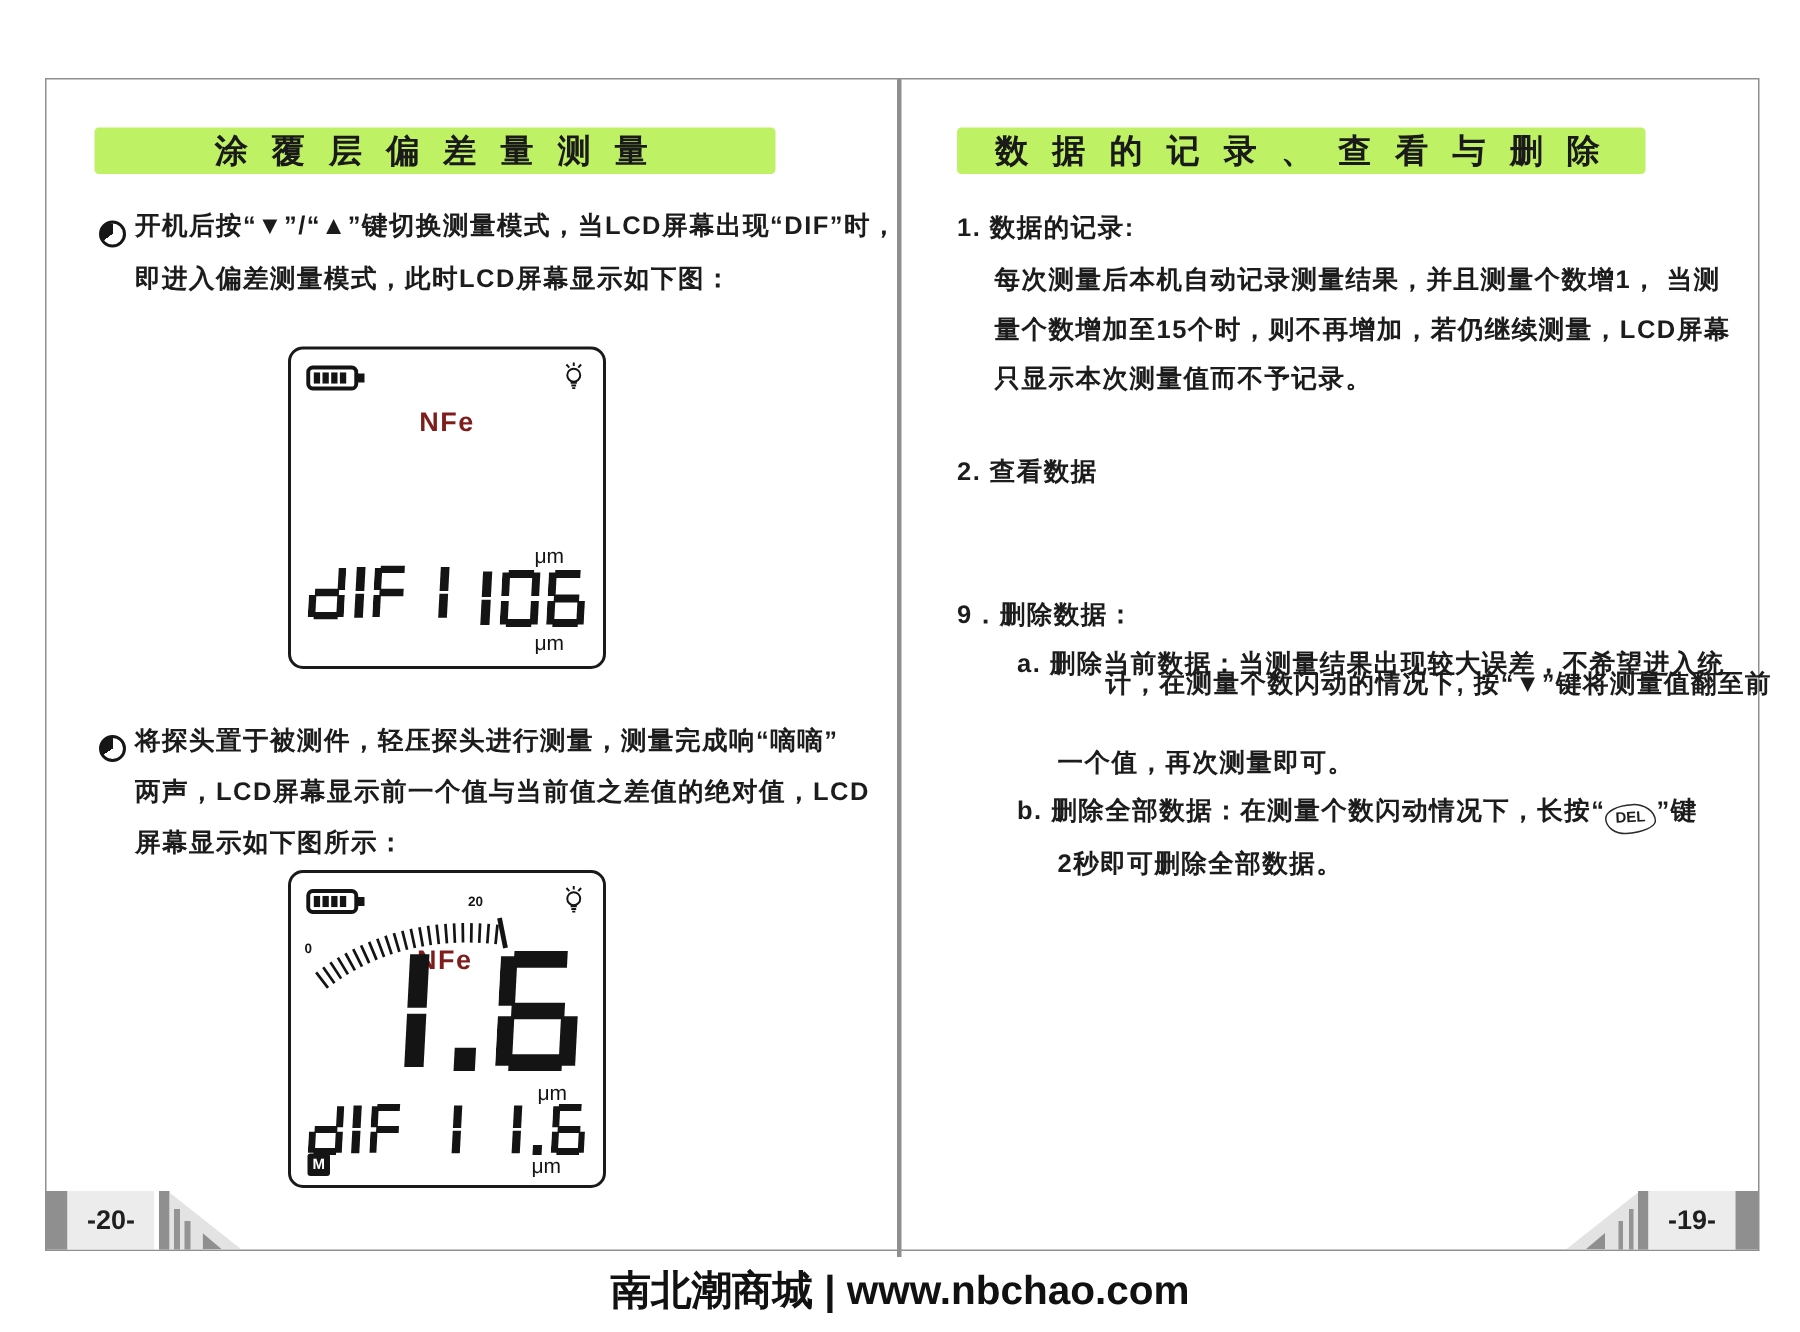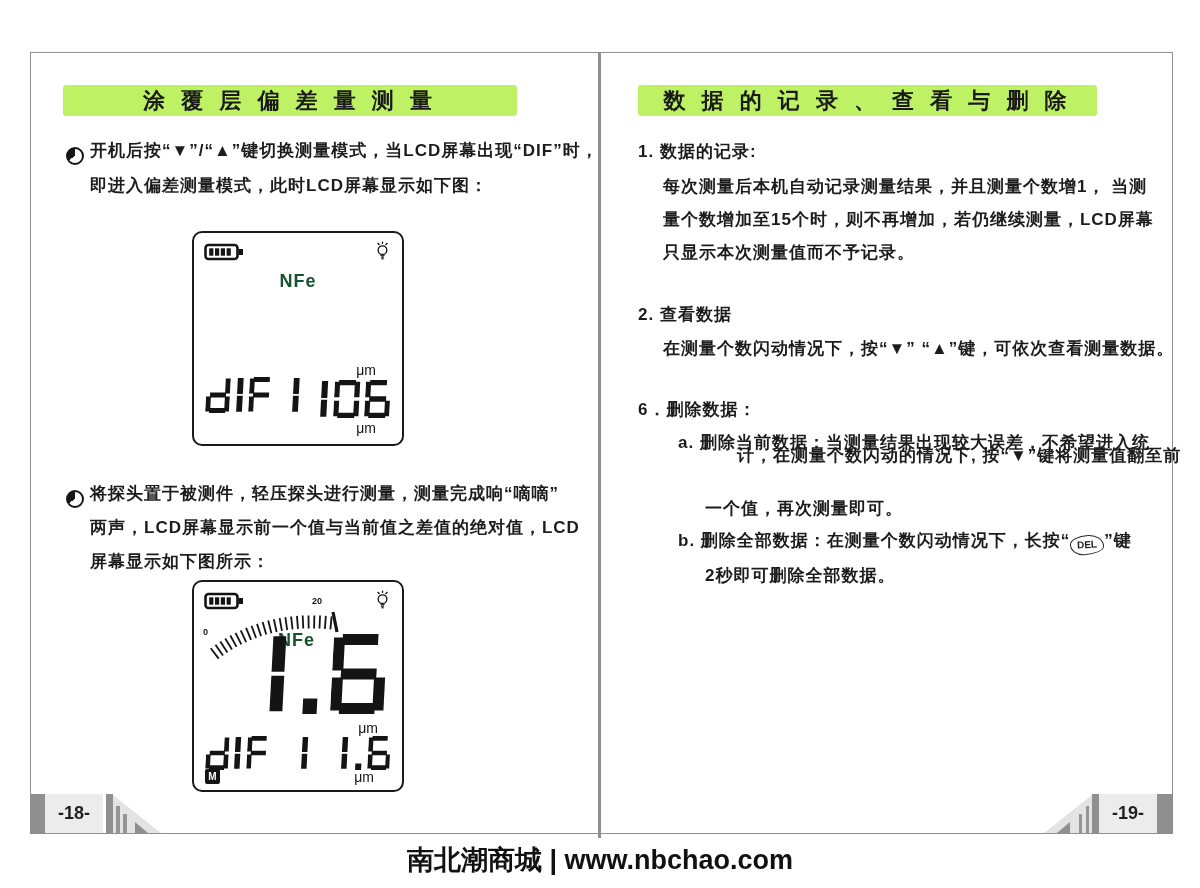--- a/index.html
+++ b/index.html
@@ -13,21 +13,21 @@
   .tr{left:638px;top:85px;width:459px;}
   .line{position:absolute;font-size:17px;font-weight:600;letter-spacing:1px;white-space:nowrap;color:#1c1c1c;}
   .bullet{position:absolute;width:14px;height:14px;border-radius:50%;border:2px solid #161616;
     background:conic-gradient(from 235deg,#161616 0 125deg,#fff 0);}
   
   .lcd{position:absolute;left:192px;width:208px;border:2px solid #1a1a1a;border-radius:10px;background:#fff;}
   .lcd1{top:231px;height:211px;}
   .lcd2{top:580px;height:208px;}
   .batt{position:absolute;left:10px;top:9px;width:40px;height:20px;}
   .bulb{position:absolute;right:12px;top:8px;width:15px;height:19px;}
-  .nfe{position:absolute;font-size:18px;font-weight:bold;letter-spacing:1px;color:#14532d;}
+  .nfe{position:absolute;font-size:18px;font-weight:bold;letter-spacing:1px;color:#7f1d1d;}
   .nfe1{left:0;right:0;top:38px;text-align:center;}
   .nfe2{left:84px;top:48px;}
   .unit{font-size:14px;font-weight:normal;color:#141414;white-space:nowrap;}
   .lcd-bottom{position:absolute;left:12px;right:12px;display:flex;justify-content:space-between;align-items:flex-end;}
   .lb1{bottom:8px;}
   .lb2{bottom:20px;}
   .seg{display:flex;align-items:flex-end;transform:skewX(-3deg);}
   .valstack{display:flex;flex-direction:column;align-items:flex-end;}
   .mbox{position:absolute;left:11px;bottom:6px;width:15px;height:15px;background:#141414;color:#fff;
     font-size:10px;font-weight:bold;display:flex;align-items:center;justify-content:center;border-radius:2px;}
@@ -250,34 +250,33 @@
   <div class="title-bar tr">
     <span>数 据 的 记 录 、 查 看 与 删 除</span>
   </div>
 
   <div class="line" style="left:638px;top:140px;">1. 数据的记录:</div>
   <div class="line" style="left:663px;top:175px;">每次测量后本机自动记录测量结果，并且测量个数增1， 当测</div>
   <div class="line" style="left:663px;top:208px;">量个数增加至15个时，则不再增加，若仍继续测量，LCD屏幕</div>
   <div class="line" style="left:663px;top:241px;">只显示本次测量值而不予记录。</div>
 
   <div class="line" style="left:638px;top:303px;">2. 查看数据</div>
-  <div class="line" style="left:663px;top:337px;">在测量个数闪动情况下，按“▼” “▲”键，可依次查看测量数据。</div>
-
-  <div class="line" style="left:638px;top:398px;">6．删除数据：</div>
+
+  <div class="line" style="left:638px;top:398px;">9．删除数据：</div>
   <div class="line" style="left:678px;top:431px;">a. 删除当前数据：当测量结果出现较大误差，不希望进入统</div>
   <div class="line" style="left:705px;top:444px;margin-left:32px;">计，在测量个数闪动的情况下, 按“▼”键将测量值翻至前</div>
   <div class="line" style="left:705px;top:497px;">一个值，再次测量即可。</div>
   <div class="line" style="left:678px;top:529px;">
     <span>b. 删除全部数据：在测量个数闪动情况下，长按“</span><span class="delkey">DEL</span><span>”键</span>
   </div>
   <div class="line" style="left:705px;top:564px;">2秒即可删除全部数据。</div>
 
   <div class="pgtab pt-left">
     <span class="blk"></span>
-    <span class="lbl">-18-</span>
+    <span class="lbl">-20-</span>
     <span class="gap"></span>
     <span class="thick"></span>
     <span class="wedge">
       <span class="bgL"></span>
       <span class="vb" style="left:3px;height:27px;"></span>
       <span class="vb" style="left:10px;height:19px;"></span>
       <span class="triL"></span>
     </span>
   </div>
 

